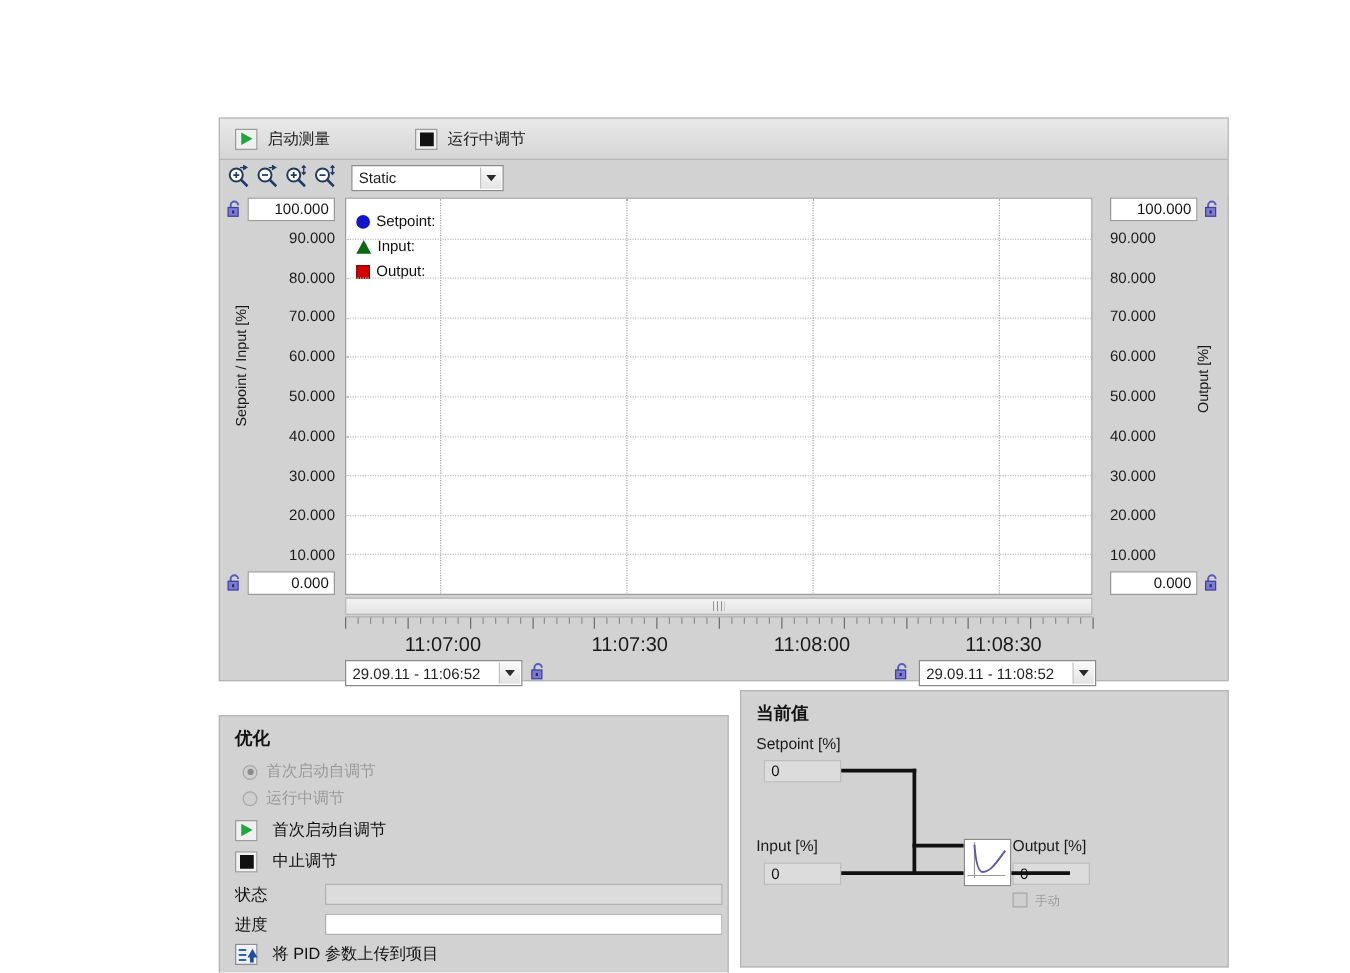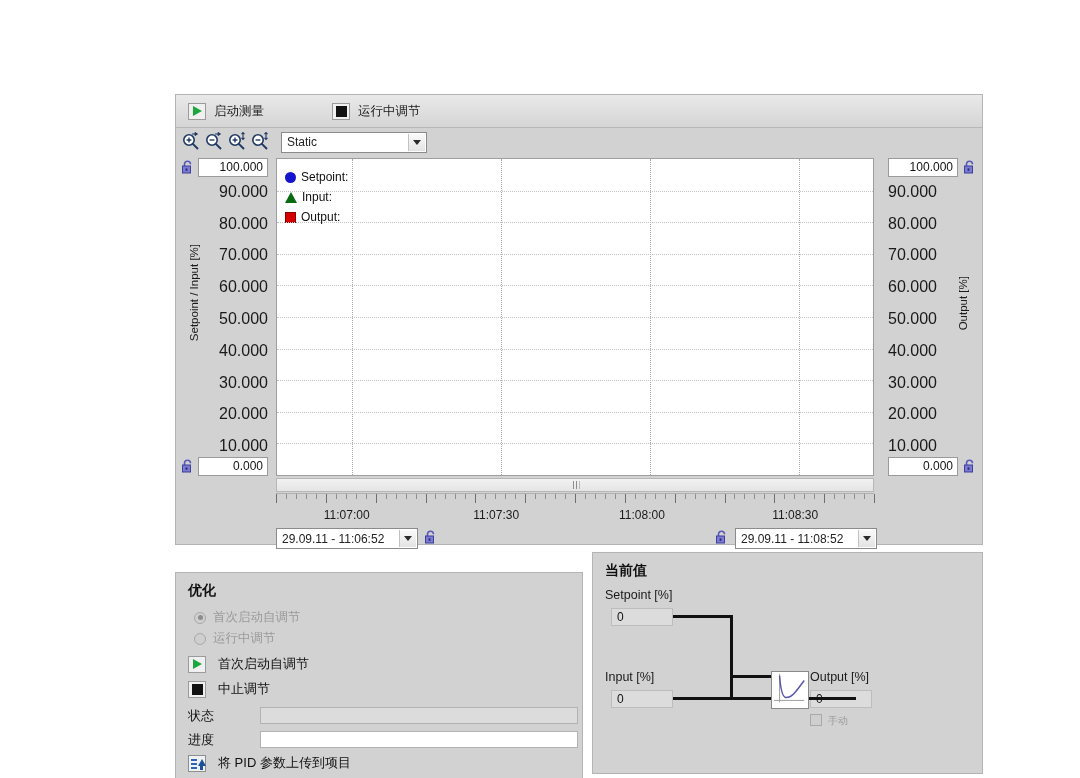--- a/index.html
+++ b/index.html
@@ -79,32 +79,32 @@
     border-top: 5px solid #2b2b2b;
   }
 
   
   .zoom-row {
     position: absolute; left: 0; top: 33px; width: 100%; height: 28px;
     background: #d3d2d2;
     display: flex; align-items: center; padding-left: 5px; gap: 3px;
   }
   .zicon { width: 20px; height: 20px; cursor: pointer; }
-  .static-combo { margin-left: 8px; width: 146px; height: 21px; }
+  .static-combo { margin-left: 8px; width: 122px; height: 21px; }
 
   
   .chart-area {
     position: absolute; left: 0; top: 61px; right: 0; bottom: 0;
   }
   .axis-label-v {
     position: absolute;
     writing-mode: vertical-rl; transform: rotate(180deg);
     font-size: 11.5px; color: #1a1a1a; white-space: nowrap;
   }
-  .tick-list { position: absolute; font-size: 16px; color: #1a1a1a; }
+  .tick-list { position: absolute; font-size: 12px; color: #1a1a1a; }
   .tick { position: absolute; right: 0; white-space: nowrap; line-height: 1; }
   .tick-r { position: absolute; left: 0; white-space: nowrap; line-height: 1; }
 
   .val-box {
     position: absolute; background: #fff; border: 1px solid #9a9a9a;
     height: 19px; width: 70px; font-size: 12px; color: #111;
     text-align: right; padding-right: 4px; line-height: 17px;
   }
   .lock {
     position: absolute; width: 13px; height: 14px;
@@ -129,21 +129,21 @@
   }
   .lg-sq { width: 11px; height: 11px; background: #d50000; border: 1px solid #8b0000; }
 
   
   .ruler {
     position: absolute; height: 14px;
     background: #d3d2d2; border-top: 1px solid #b0b0b0;
   }
   .rtick { position: absolute; top: 0; width: 0; height: 5px; border-left: 1px solid #8f8f8f; }
   .rtick.major { height: 9px; border-left: 1px solid #6e6e6e; }
-  .time-lbl { position: absolute; font-size: 12px; color: #1a1a1a; white-space: nowrap; }
+  .time-lbl { position: absolute; font-size: 16px; color: #1a1a1a; white-space: nowrap; }
 
   .hscroll {
     position: absolute; height: 14px;
     background: linear-gradient(to bottom,#f2f2f2,#e4e4e4);
     border: 1px solid #b7b7b7;
   }
   .hscroll .grip {
     position: absolute; left: 50%; transform: translateX(-50%);
     top: 2px; width: 9px; height: 8px;
     background: repeating-linear-gradient(to right,#8d8d8d 0 1px, transparent 1px 3px);

